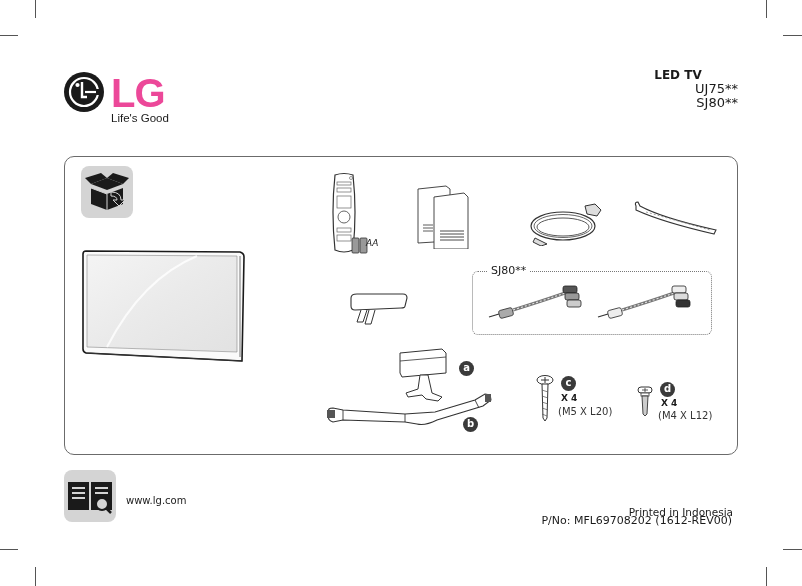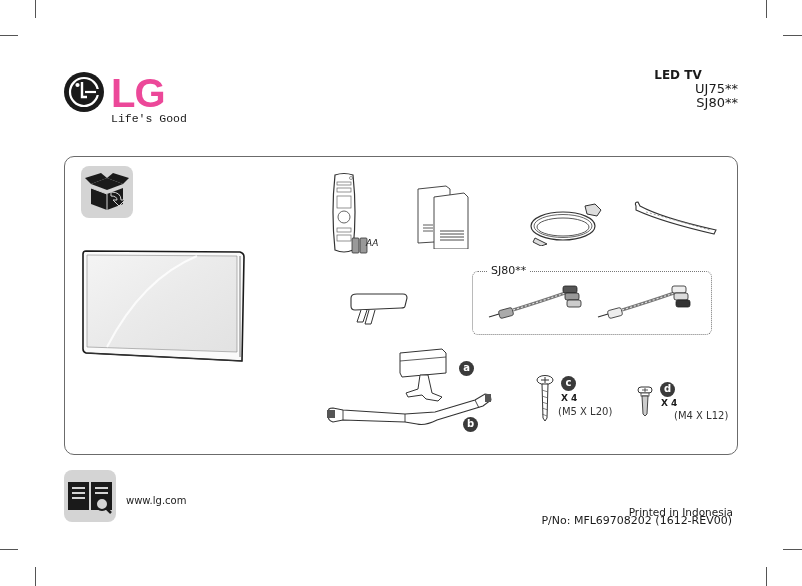--- a/index.html
+++ b/index.html
@@ -1,20 +1,20 @@
 <!DOCTYPE html>
 <html><head>
 <meta charset="utf-8">
 <style>
   html, body { margin:0; padding:0; background:#ffffff; }
   body { width:802px; height:586px; position:relative; overflow:hidden; font-family:"DejaVu Sans", sans-serif; color:#1a1a1a; }
   .abs { position:absolute; }
   .crop { position:absolute; background:#555; }
   .logo-text { font-family:"Liberation Sans", sans-serif; font-weight:bold; font-size:40px; letter-spacing:-1px; color:#ec4899; line-height:1; }
-  .tagline { font-family:Liberation Mono, monospace; font-size:11.5px; color:#1a1a1a; }
+  .tagline { font-family:Liberation Sans, sans-serif; font-size:11.5px; color:#1a1a1a; }
   .model-title { font-family:"DejaVu Sans", sans-serif; font-weight:bold; font-size:12px; text-align:center; }
   .model-line { font-family:"DejaVu Sans", sans-serif; font-size:13px; text-align:right; line-height:14px; }
   .frame { position:absolute; left:64px; top:156px; width:674px; height:299px; border:1.3px solid #6b6b6b; border-radius:10px; box-sizing:border-box; }
   .icon-tile { position:absolute; background:#d4d4d4; border-radius:8px; }
   .badge { position:absolute; width:15px; height:15px; border-radius:50%; background:#3a3a3a; color:#fff; font-family:"DejaVu Sans", sans-serif; font-weight:bold; font-size:10px; text-align:center; line-height:14px; }
   .qty { font-family:"DejaVu Sans", sans-serif; font-weight:bold; font-size:9px; }
   .spec { font-family:"DejaVu Sans", sans-serif; font-size:10px; color:#333; }
   .dashed-box { position:absolute; left:472px; top:271px; width:240px; height:64px; border:1px dotted #777; border-radius:6px; box-sizing:border-box; }
   .sj-label { position:absolute; left:488px; top:264px; background:#fff; padding:0 3px; font-size:11px; font-family:"DejaVu Sans", sans-serif; }
   .url { font-family:"DejaVu Sans", sans-serif; font-size:10px; }
@@ -201,21 +201,21 @@
 <div class="abs" style="left:637px;top:385px;width:16px;height:32px;">
   <svg width="16" height="32" viewBox="0 0 16 32">
     <rect x="1" y="2" width="14" height="6" rx="3" fill="#fff" stroke="#333" stroke-width="1"></rect>
     <path d="M5 5 L11 5 M8 3 L8 7" stroke="#333" stroke-width="0.8"></path>
     <rect x="4" y="8" width="8" height="3" fill="#fff" stroke="#333" stroke-width="0.8"></rect>
     <path d="M5 11 L11 11 L10 29 L8 31 L6 29 Z" fill="#ccc" stroke="#333" stroke-width="0.9"></path>
   </svg>
 </div>
 <div class="badge" style="left:660px;top:382px;">d</div>
 <div class="abs qty" style="left:661px;top:398px;">X 4</div>
-<div class="abs spec" style="left:658px;top:410px;margin-left:16px;">(M4 X L12)</div>
+<div class="abs spec" style="left:658px;top:410px;">(M4 X L12)</div>
 
 <div class="icon-tile" style="left:64px;top:470px;width:52px;height:52px;">
   <svg width="52" height="52" viewBox="0 0 52 52">
     <path d="M4 12 L25 12 L25 40 L4 40 Z" fill="#1a1a1a"></path>
     <path d="M27 12 L48 12 L48 40 L27 40 Z" fill="#1a1a1a"></path>
     <path d="M8 18 L21 18 M8 23 L21 23 M8 28 L21 28 M31 18 L44 18 M31 23 L44 23" stroke="#d4d4d4" stroke-width="1.8"></path>
     <circle cx="38" cy="34" r="6" fill="#d4d4d4" stroke="#1a1a1a" stroke-width="2"></circle>
     <line x1="42" y1="38" x2="47" y2="43" stroke="#1a1a1a" stroke-width="2.5"></line>
   </svg>
 </div>

